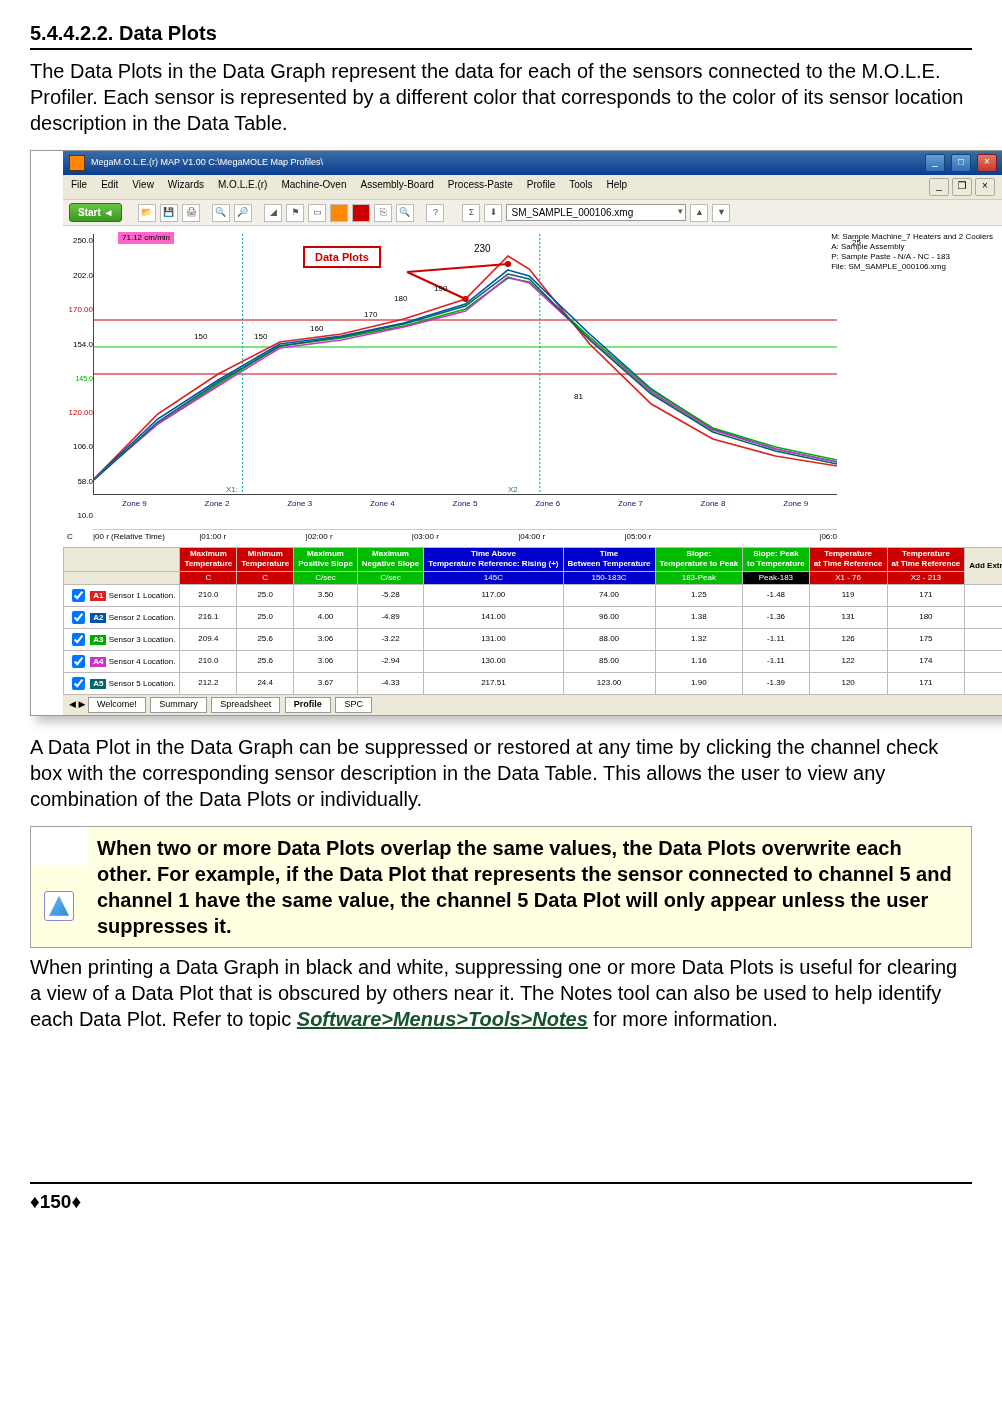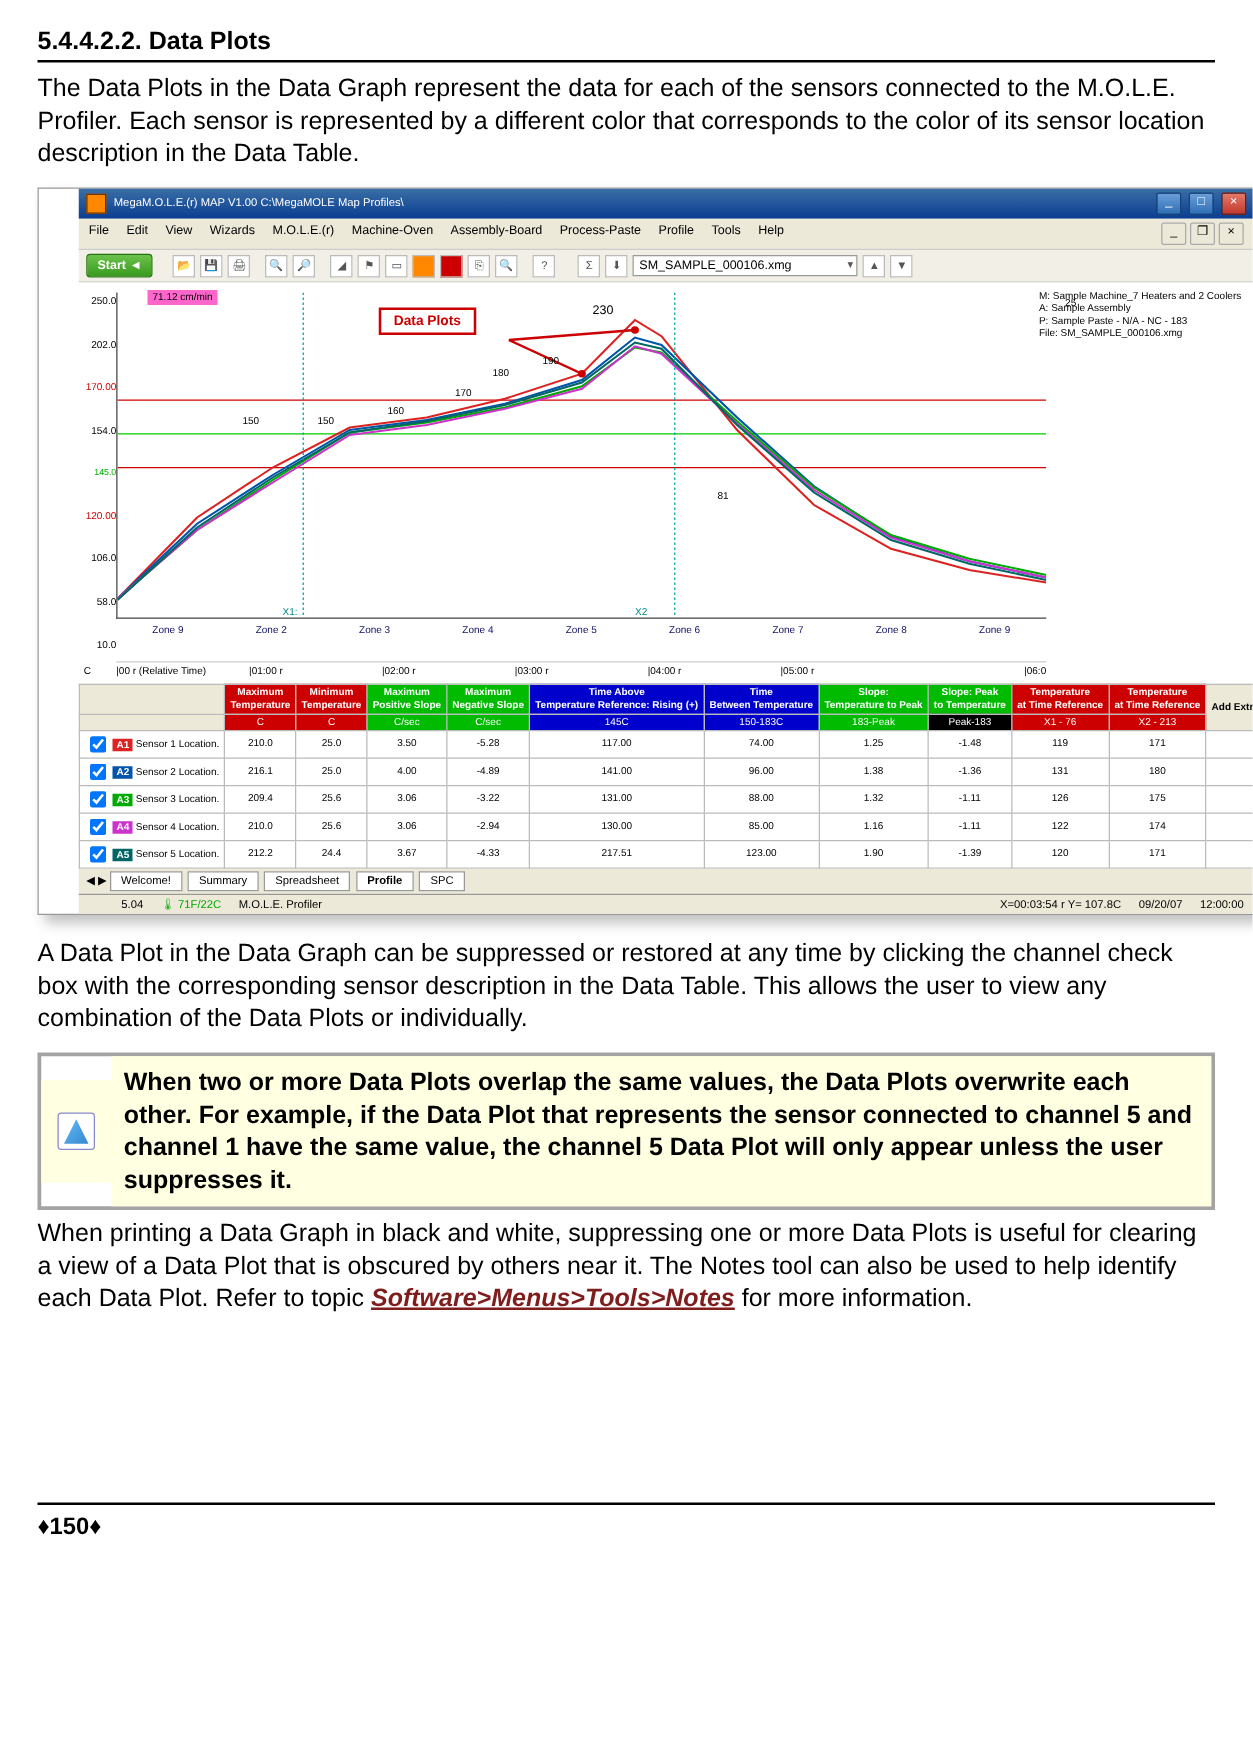--- a/index.html
+++ b/index.html
@@ -195,23 +195,23 @@
     display:flex; gap:14px; align-items:center;
     background:#ece9d8;
     border-top:1px solid #999;
     padding:2px 8px;
     font-size:9px;
   }
   .statusbar .spacer { flex:1; }
   .statusbar .greenchip { background:#4a4; padding:0 6px; color:#fff;}
   
   .info-box {
-    border:3px solid #a3a3a3;
+    border:1px solid #a3a3a3;
     display:flex;
-    align-items:center;
+    align-items:flex-end;
     margin:4px 0 6px 0;
   }
   .info-icon-cell {
     width:56px;
     background:#ffffe1;
     display:flex; align-items:center; justify-content:center;
     padding:26px 0;
   }
   .info-icon {
     width:28px;height:28px;
@@ -227,21 +227,21 @@
     clip-path: polygon(50% 0,100% 100%,0 100%);
   }
   .info-text {
     flex:1;
     background:#ffffe1;
     font-weight:bold;
     padding:8px 10px;
     font-size:20px;
   }
   .ref-link {
-    color:#7f1d1d;
+    color:#14532d;
     font-style:italic;
     font-weight:bold;
     text-decoration:underline;
   }
   .footer {
     border-top:2px solid #000;
     margin-top:150px;
     padding-top:6px;
     display:flex;
     justify-content:space-between;
@@ -519,30 +519,20 @@
   </table>
   <div class="tabrow">
     <span>◀</span>
     <span>▶</span>
     <span class="tab">Welcome!</span>
     <span class="tab">Summary</span>
     <span class="tab">Spreadsheet</span>
     <span class="tab" style="font-weight:bold">Profile</span>
     <span class="tab">SPC</span>
   </div>
-  <div class="statusbar">
-    <span class="greenchip"></span>
-    <span>5.04</span>
-    <span style="color:#0a0">🌡 <span>71F/22C</span></span>
-    <span>M.O.L.E. Profiler</span>
-    <span class="spacer"></span>
-    <span>X=00:03:54 r Y= 107.8C</span>
-    <span>09/20/07</span>
-    <span>12:00:00</span>
-  </div>
 </div>
 
 <p class="para">A Data Plot in the Data Graph can be suppressed or restored at any time by clicking the channel check box with the corresponding sensor description in the Data Table. This allows the user to view any combination of the Data Plots or individually.</p>
 
 <div class="info-box">
   <div class="info-icon-cell">
     <div class="info-icon"></div>
   </div>
   <div class="info-text">When two or more Data Plots overlap the same values, the Data Plots overwrite each other. For example, if the Data Plot that represents the sensor connected to channel 5 and channel 1 have the same value, the channel 5 Data Plot will only appear unless the user suppresses it.</div>
 </div>

